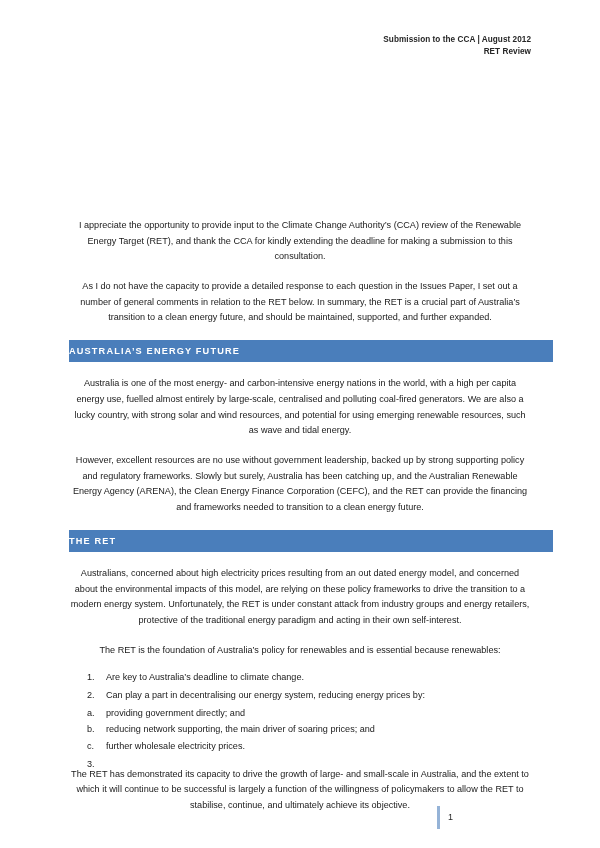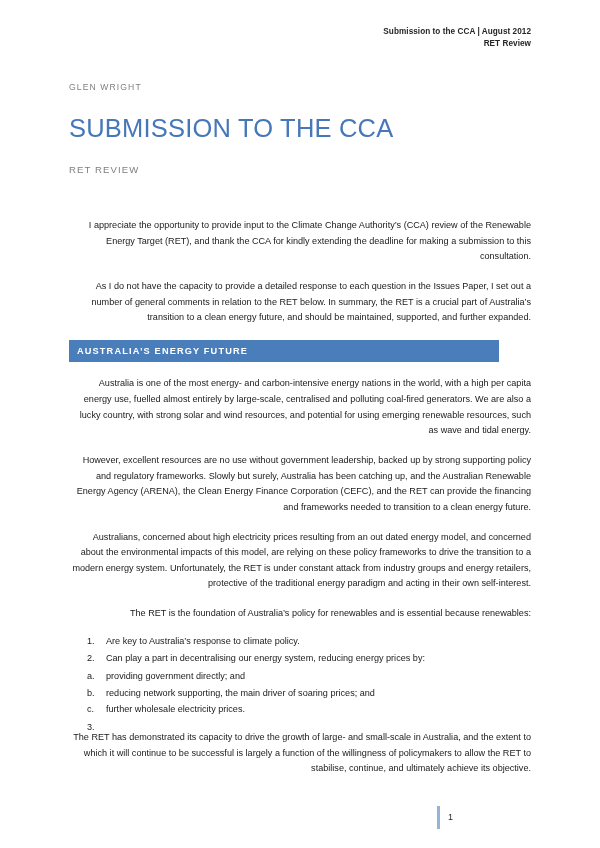--- a/index.html
+++ b/index.html
@@ -16,21 +16,21 @@
     width: 600px;
     height: 848px;
     background: #ffffff;
     overflow: hidden;
     box-sizing: border-box;
   }
 
   
   .doc-header {
     position: absolute;
-    top: 26px;
+    top: 34px;
     right: 69px;
     text-align: right;
     line-height: 1.45;
     color: #262626;
     font-size: 8.2px;
     font-weight: bold;
     letter-spacing: 0.05px;
   }
   .doc-header .hdr-line { display: block; white-space: nowrap; }
 
@@ -69,36 +69,36 @@
     position: absolute;
     top: 218px;
     left: 69px;
     width: 462px;
   }
   p.para {
     margin: 0 0 14px 0;
     font-size: 9.1px;
     line-height: 1.72;
     color: #1a1a1a;
-    text-align: right;
+    text-align: center;
   }
   p.para.tight { margin-bottom: 12px; }
 
   
   .section-banner {
     background: #4a7ebb;
     color: #ffffff;
     font-size: 9.2px;
     font-weight: bold;
     letter-spacing: 1.15px;
     text-transform: uppercase;
-    padding: 6px 0 6px 8px;
+    padding: 6px 0 6px 0;
     margin: 8px 0 14px 0;
     box-sizing: border-box;
-    width: 430px;
+    width: 484px;
     line-height: 1.15;
   }
   .section-banner.first { margin-top: 10px; }
 
   
   .num-list {
     margin: 0 0 2px 0;
     padding: 0;
     list-style: none;
   }
@@ -170,42 +170,38 @@
 </head>
 <body>
 
 <div class="page">
 
   <div class="doc-header">
     <span class="hdr-line">Submission to the CCA |  August 2012</span>
     <span class="hdr-line">RET Review</span>
   </div>
 
-  <div class="title-block">
-    <div class="author">GLEN WRIGHT</div>
-    <h1 class="doc-title">SUBMISSION TO THE CCA</h1>
-    <div class="doc-subtitle">RET REVIEW</div>
-  </div>
 
   <div class="body-area">
 
     <p class="para">I appreciate the opportunity to provide input to the Climate Change Authority’s (CCA) review of the Renewable Energy Target (RET), and thank the CCA for kindly extending the deadline for making a submission to this consultation.</p>
     <p class="para">As I do not have the capacity to provide a detailed response to each question in the Issues Paper, I set out a number of general comments in relation to the RET below. In summary, the RET is a crucial part of Australia’s transition to a clean energy future, and should be maintained, supported, and further expanded.</p>
 
     <div class="section-banner first">AUSTRALIA’S ENERGY FUTURE</div>
     <p class="para">Australia is one of the most energy- and carbon-intensive energy nations in the world, with a high per capita energy use, fuelled almost entirely by large-scale, centralised and polluting coal-fired generators. We are also a lucky country, with strong solar and wind resources, and potential for using emerging renewable resources, such as wave and tidal energy.</p>
     <p class="para">However, excellent resources are no use without government leadership, backed up by strong supporting policy and regulatory frameworks. Slowly but surely, Australia has been catching up, and the Australian Renewable Energy Agency (ARENA), the Clean Energy Finance Corporation (CEFC), and the RET can provide the financing and frameworks needed to transition to a clean energy future.</p>
 
+    <div class="section-banner">THE RET</div>
     <p class="para">Australians, concerned about high electricity prices resulting from an out dated energy model, and concerned about the environmental impacts of this model, are relying on these policy frameworks to drive the transition to a modern energy system. Unfortunately, the RET is under constant attack from industry groups and energy retailers, protective of the traditional energy paradigm and acting in their own self-interest.</p>
     <p class="para tight">The RET is the foundation of Australia’s policy for renewables and is essential because renewables:</p>
 
     <ul class="num-list">
       <li>
         <span class="marker">1.</span>
-        <span>Are key to Australia’s response to climate policy.</span>
+        <span>Are key to Australia’s deadline to climate change.</span>
       </li>
       <li>
         <span class="marker">2.</span>
         <span>Can play a part in decentralising our energy system, reducing energy prices by:</span>
       </li>
     </ul>
 
     <ul class="alpha-list">
       <li>
         <span class="marker">a.</span>

